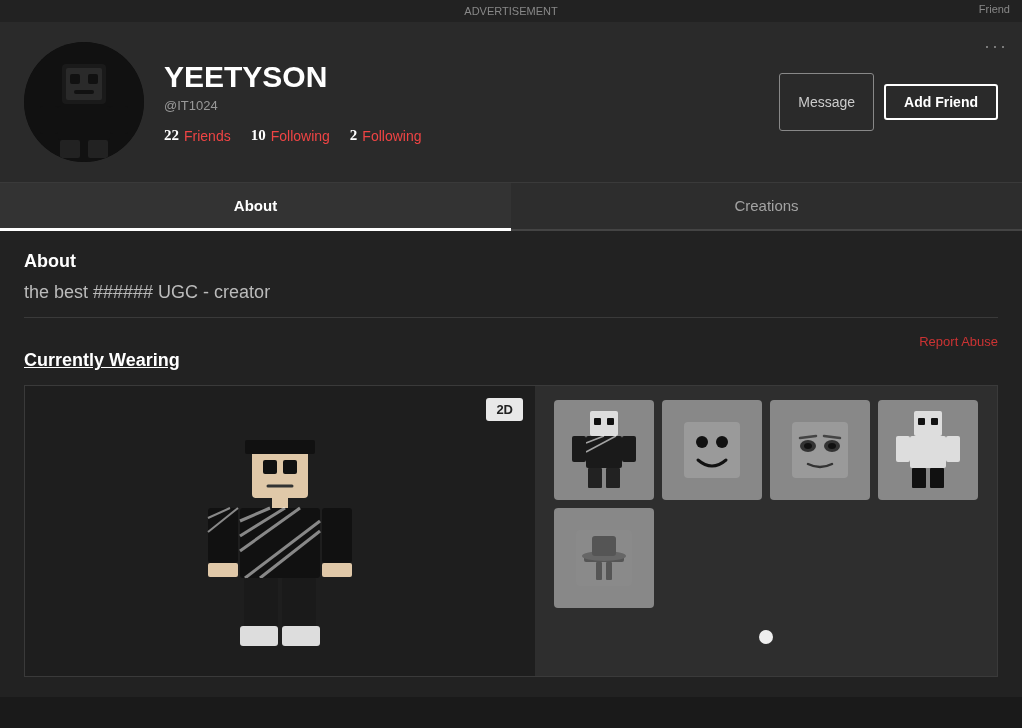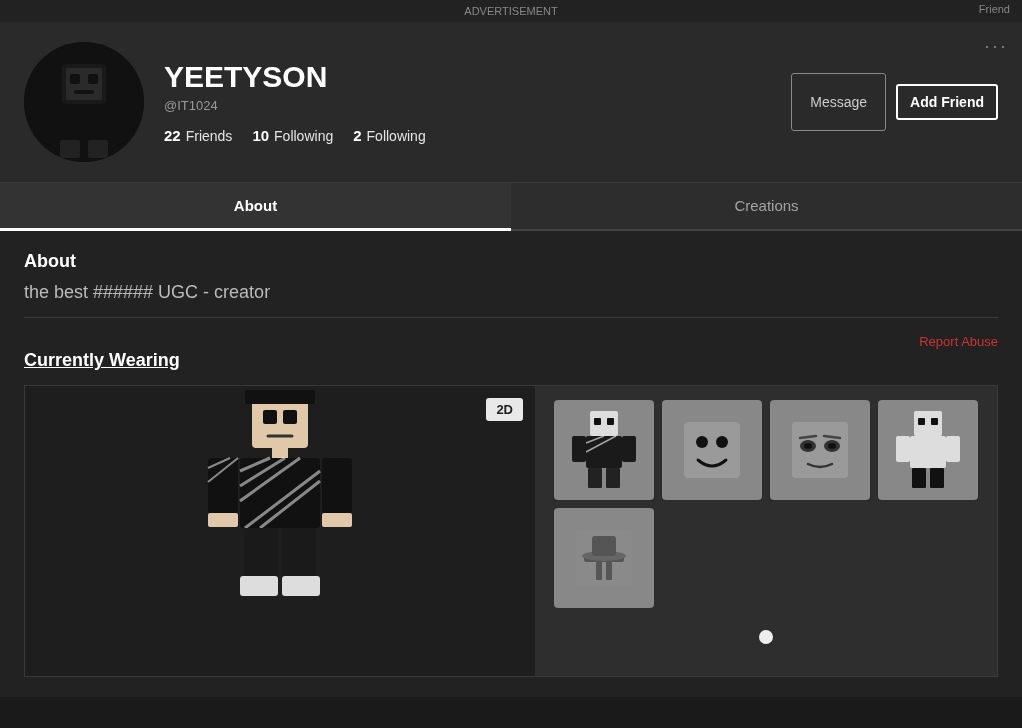--- a/index.html
+++ b/index.html
@@ -83,24 +83,25 @@
     .stat-item {
       display: flex;
       align-items: center;
       gap: 5px;
     }
 
     .stat-count {
       font-weight: bold;
       color: #fff;
       font-size: 15px;
+      font-family: Liberation Serif, serif;
     }
 
     .stat-label {
-      color: #e5e5e5;
+      color: #ef4444;
       text-align: right;
     }
 
     .profile-actions {
       display: flex;
       gap: 10px;
       margin-left: auto;
       align-items: center;
     }
 
@@ -108,21 +109,21 @@
       padding: 20px 18px;
       background: transparent;
       border: 1px solid #888;
       color: #ccc;
       font-size: 14px;
       cursor: pointer;
       border-radius: 3px;
     }
 
     .btn-add-friend {
-      padding: 8px 12px;
+      padding: 8px 18px;
       background: transparent;
       border: 2px solid #fff;
       color: #fff;
       font-size: 14px;
       font-weight: bold;
       cursor: pointer;
       border-radius: 3px;
     }
 
     .options-dots {
@@ -211,21 +212,21 @@
       background: #2a2a2a;
       border: 1px solid #3a3a3a;
     }
 
     .avatar-3d-view {
       width: 510px;
       min-height: 290px;
       background: #1e1e1e;
       position: relative;
       display: flex;
-      align-items: flex-start;
+      align-items: flex-end;
       justify-content: center;
       flex-shrink: 0;
     }
 
     .btn-2d {
       position: absolute;
       top: 12px;
       right: 12px;
       background: #e8e8e8;
       color: #222;

